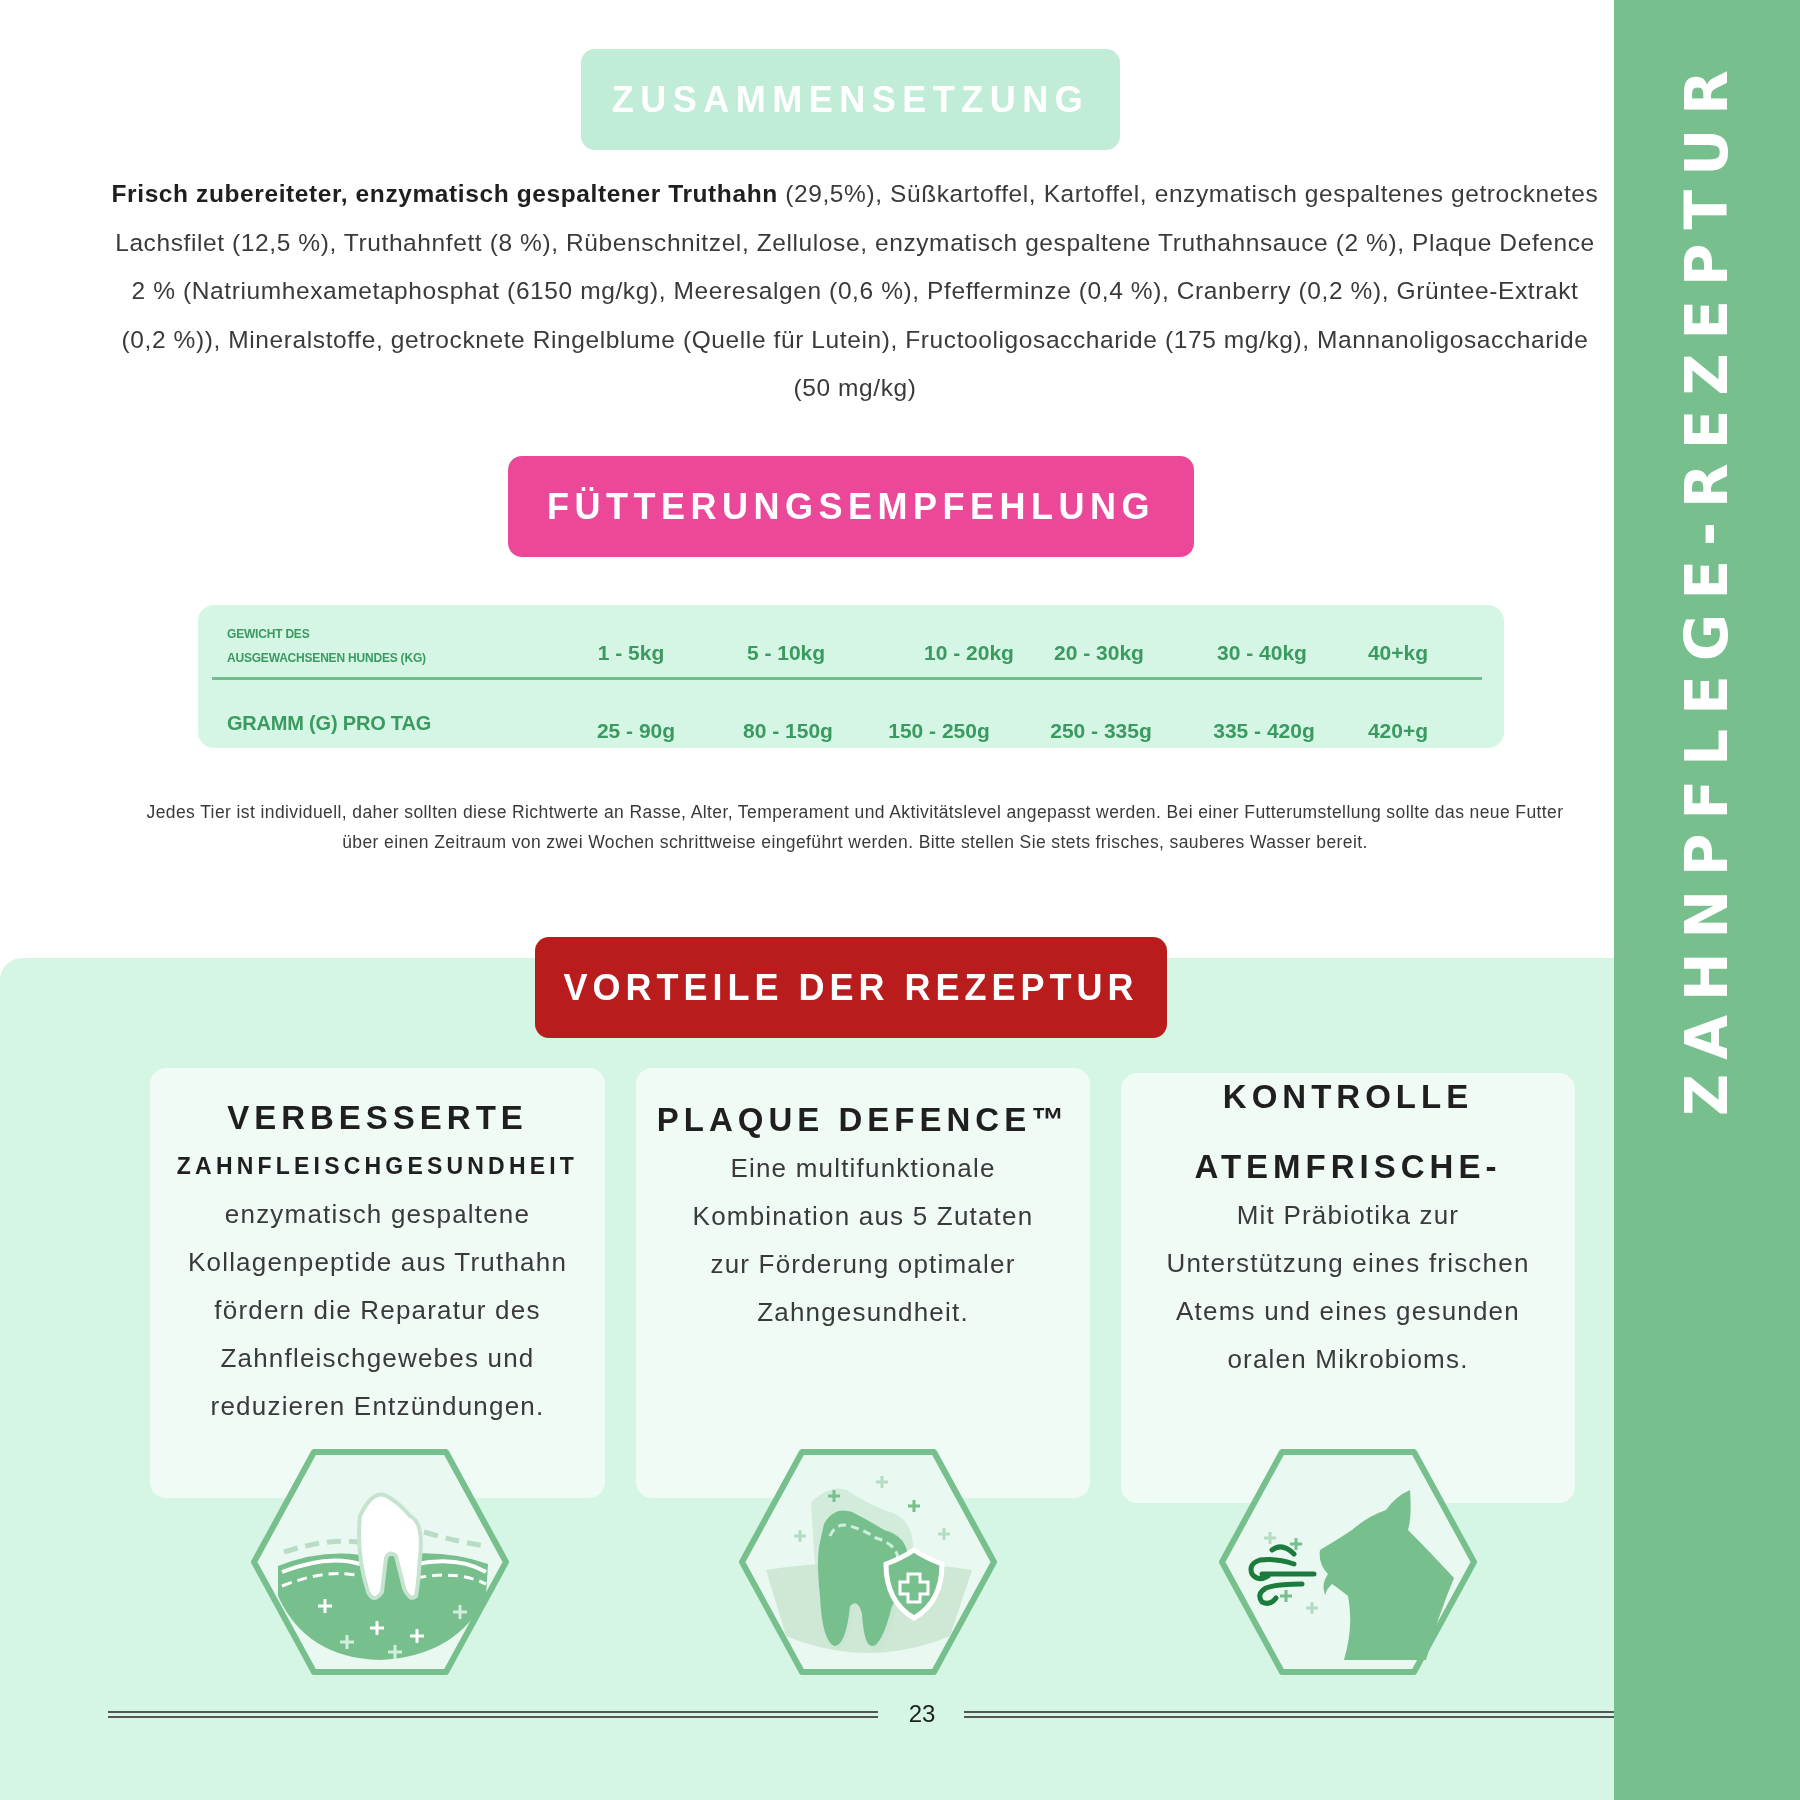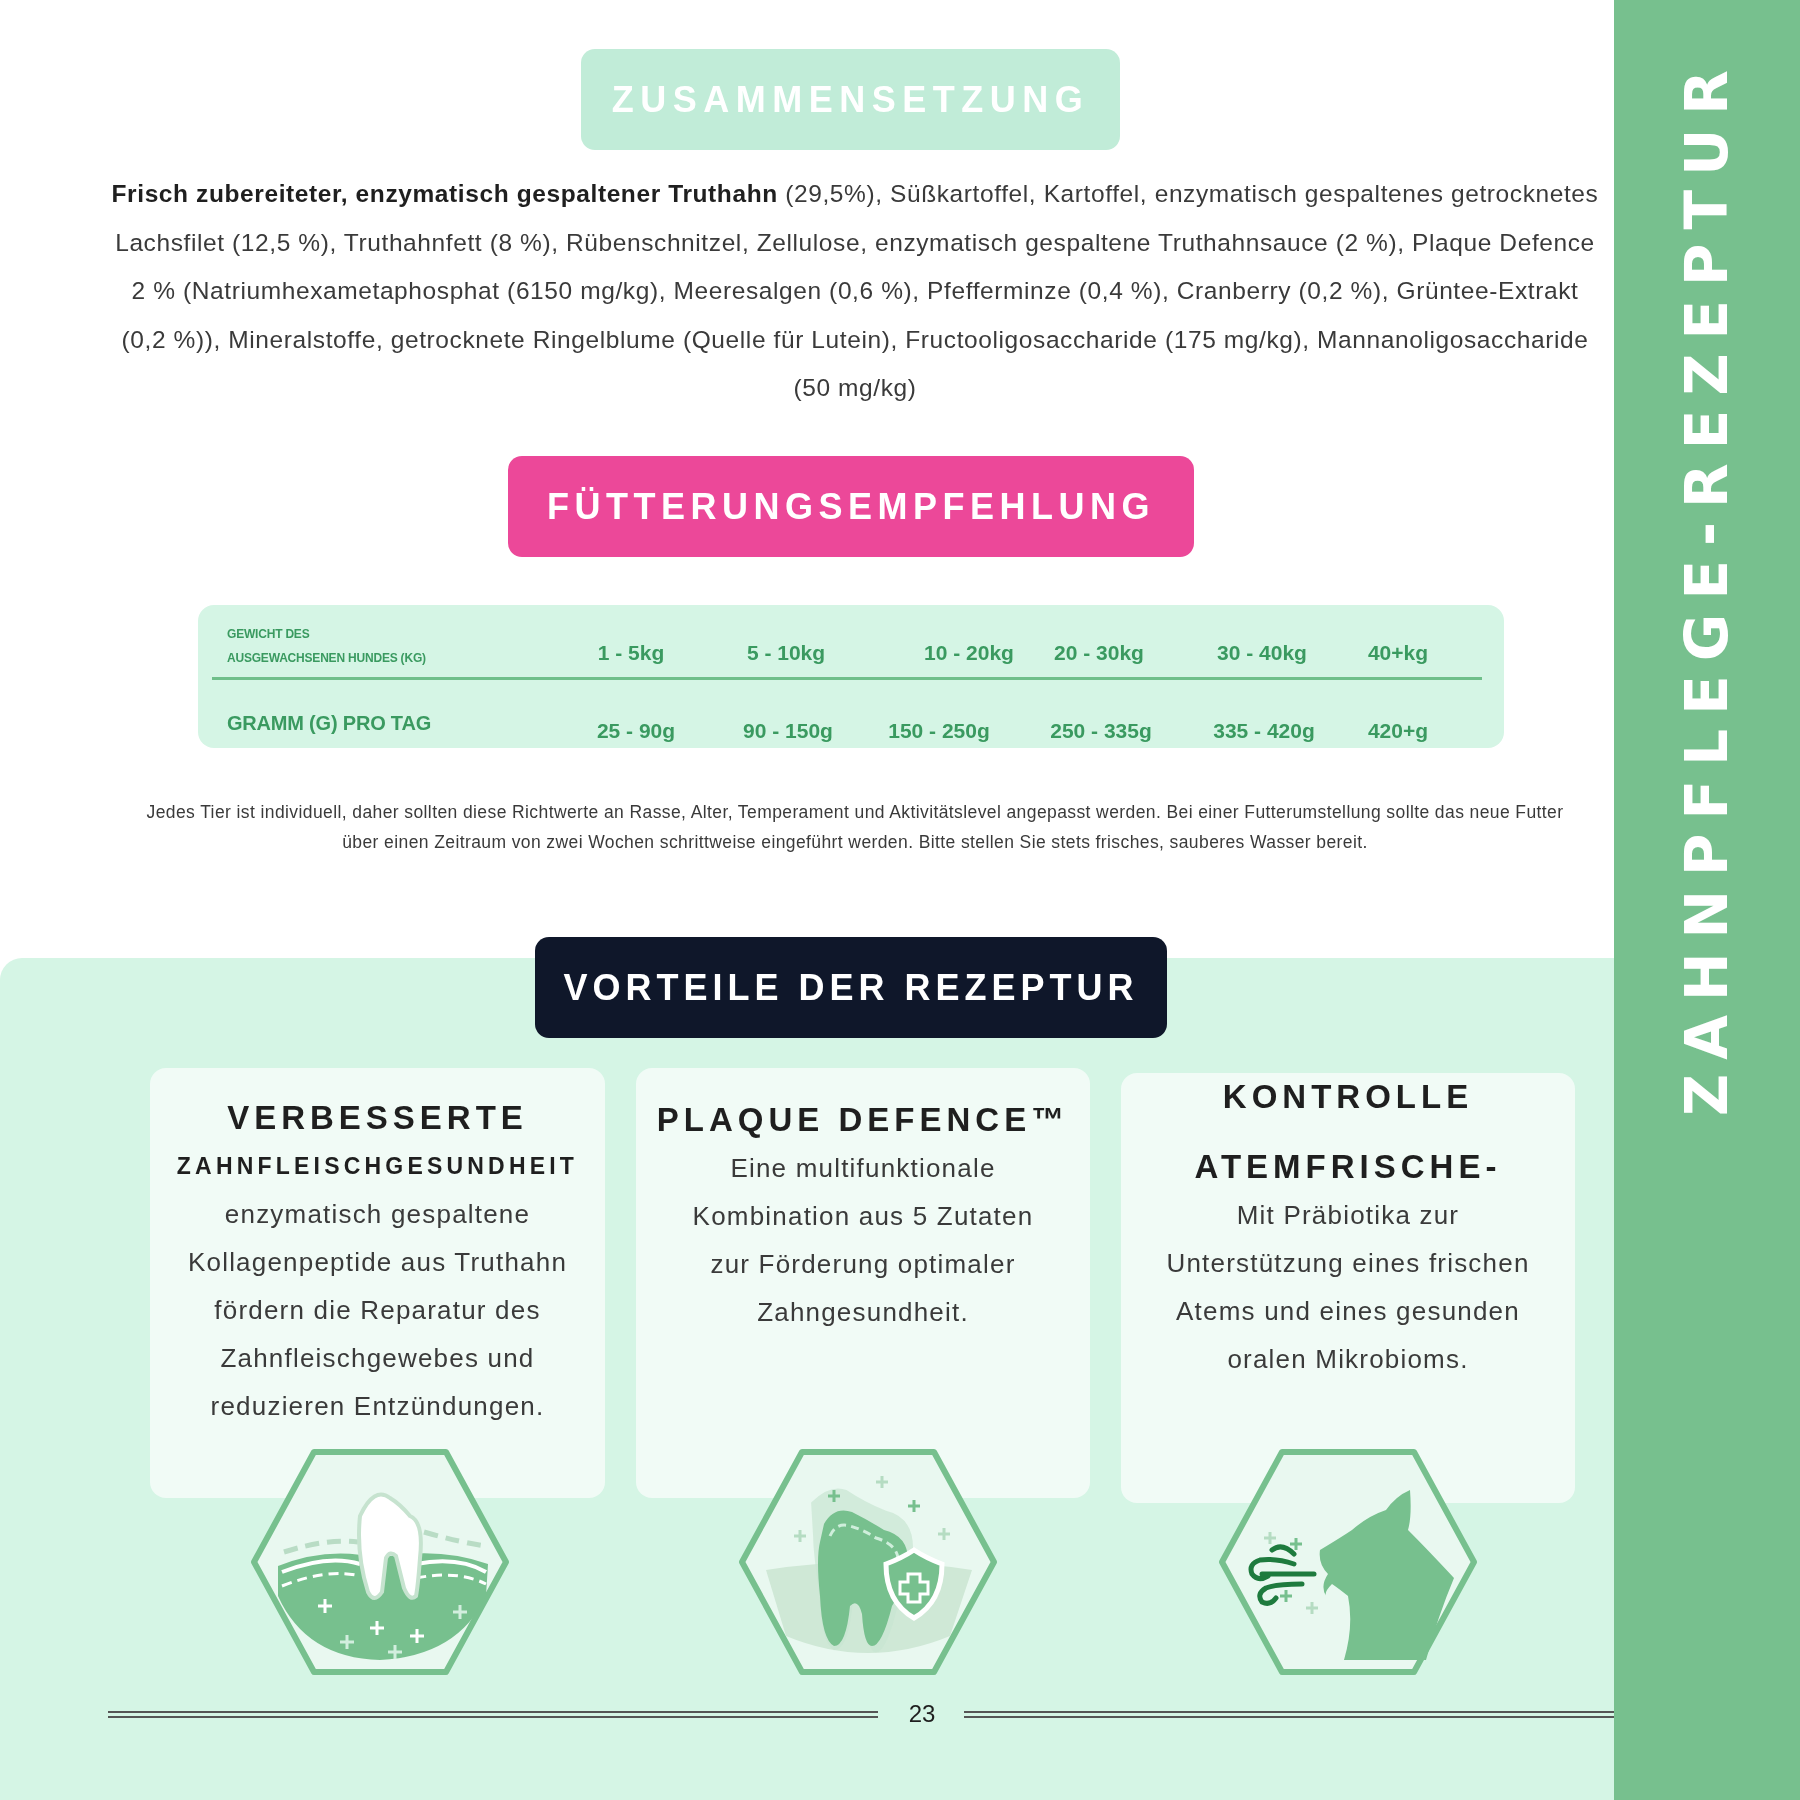--- a/index.html
+++ b/index.html
@@ -15,21 +15,21 @@
     font-size: 58px; letter-spacing: 14px;
   }
 
   .pill {
     position: absolute; display: flex; align-items: center; justify-content: center;
     border-radius: 14px; color: #ffffff; font-family: "Liberation Sans", sans-serif;
     font-weight: bold; white-space: nowrap;
   }
   .pill-zus { left: 581px; top: 49px; width: 539px; height: 101px; background: #c1ecd8; font-size: 36px; letter-spacing: 6.5px; }
   .pill-fue { left: 508px; top: 456px; width: 686px; height: 101px; background: #ec4899; font-size: 36px; letter-spacing: 5.5px; }
-  .pill-vor { left: 535px; top: 937px; width: 632px; height: 101px; background: #0f172a; font-size: 36px; letter-spacing: 5px; }
+  .pill-vor { left: 535px; top: 937px; width: 632px; height: 101px; background: #b91c1c; font-size: 36px; letter-spacing: 5px; }
 
   .composition {
     position: absolute; left: 110px; top: 170px; width: 1490px;
     text-align: center; font-size: 24.5px; line-height: 48.5px; color: #3a3a3a;
     font-family: "Liberation Sans", sans-serif; letter-spacing: 0.6px;
   }
   .composition b { color: #1f1f1f; font-weight: bold; }
 
   .feed-table {
     position: absolute; left: 198px; top: 605px; width: 1306px; height: 143px;
@@ -103,21 +103,21 @@
     <span class="ft-cell" style="left:588px">5 - 10kg</span>
     <span class="ft-cell" style="left:771px">10 - 20kg</span>
     <span class="ft-cell" style="left:901px">20 - 30kg</span>
     <span class="ft-cell" style="left:1064px">30 - 40kg</span>
     <span class="ft-cell" style="left:1200px">40+kg</span>
   </div>
   <div class="ft-divider"></div>
   <div class="ft-row ft-row2">
     <div class="ft-head">GRAMM (G) PRO TAG</div>
     <span class="ft-cell" style="left:438px">25 - 90g</span>
-    <span class="ft-cell" style="left:590px">90 - 150g</span>
+    <span class="ft-cell" style="left:590px">80 - 150g</span>
     <span class="ft-cell" style="left:741px">150 - 250g</span>
     <span class="ft-cell" style="left:903px">250 - 335g</span>
     <span class="ft-cell" style="left:1066px">335 - 420g</span>
     <span class="ft-cell" style="left:1200px">420+g</span>
   </div>
 </div>
 
 <p class="note">Jedes Tier ist individuell, daher sollten diese Richtwerte an Rasse, Alter, Temperament und Aktivitätslevel angepasst werden. Bei einer Futterumstellung sollte das neue Futter über einen Zeitraum von zwei Wochen schrittweise eingeführt werden. Bitte stellen Sie stets frisches, sauberes Wasser bereit.</p>
 
 <div class="benefits-bg"></div>

